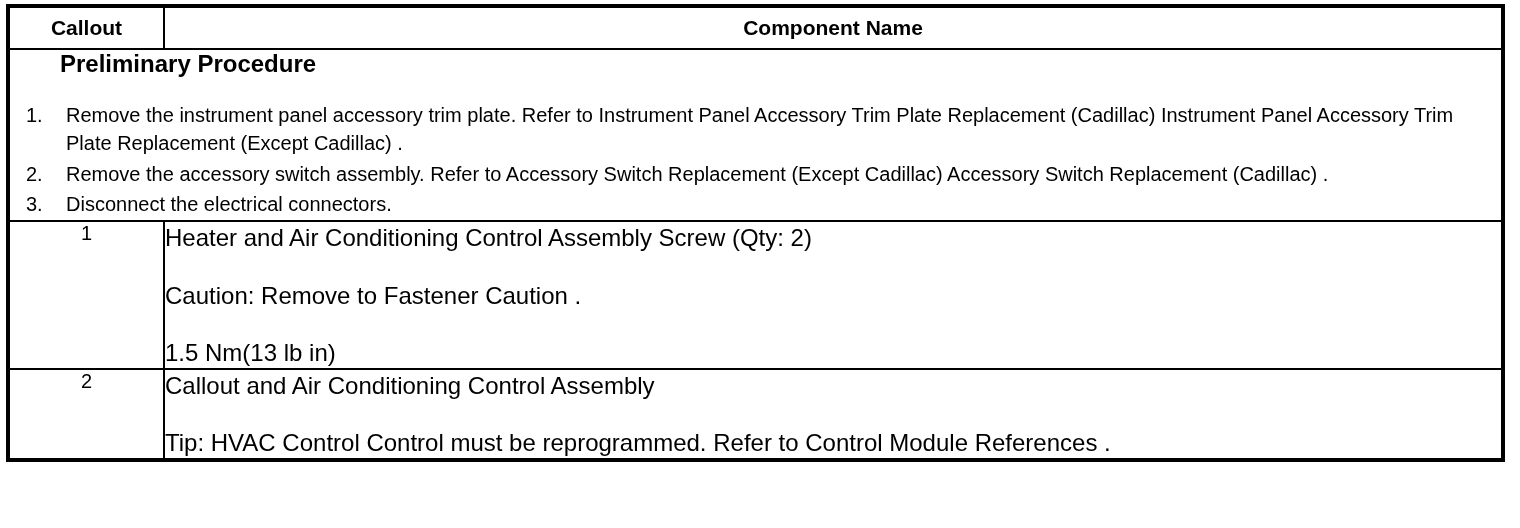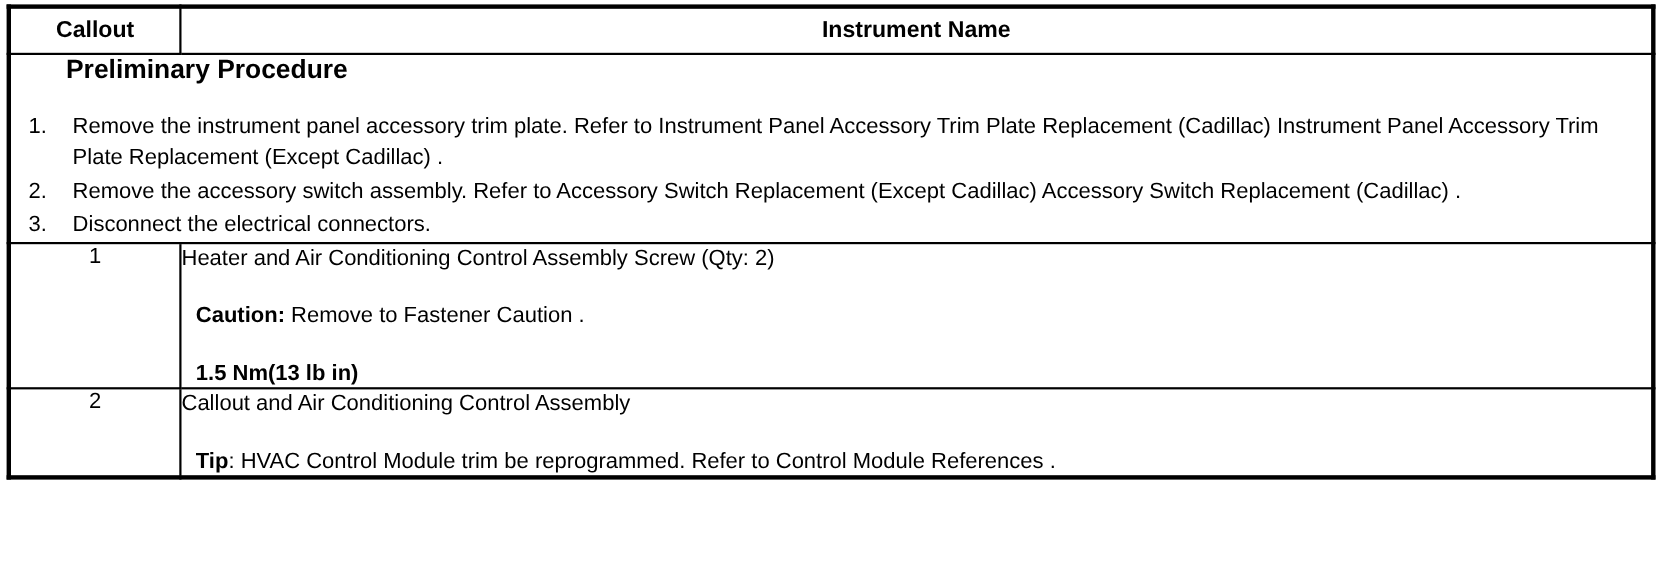--- a/index.html
+++ b/index.html
@@ -88,46 +88,46 @@
   
   .callout-num {
     text-align: center;
     vertical-align: middle;
     font-size: 20px;
   }
 
   
   .desc-cell {
     padding: 12px 10px 12px 10px;
-    font-size: 20px;
+    font-size: 24px;
     line-height: 1.3;
   }
   .desc-line {
     margin: 0 0 0 0;
   }
   .desc-line + .desc-line {
     margin-top: 26px;
   }
-  .b { font-weight: bold; padding-left: 13px; }
+  .b { font-weight: normal; }
 </style>
 </head>
 <body>
 
 <div class="sheet">
 
   <table class="proc-table">
     <colgroup>
       <col class="col-callout">
       <col>
     </colgroup>
     <tbody>
 
       <tr>
         <th class="hdr-callout">Callout</th>
-        <th class="hdr-component">Instrument Name</th>
+        <th class="hdr-component">Component Name</th>
       </tr>
 
       <tr>
         <td class="prelim-cell" colspan="2">
           <div class="prelim-title">Preliminary Procedure</div>
           <ol class="prelim-list">
             <li>
               <span class="num">1.</span>
               <span>Remove the instrument panel accessory trim plate. Refer to Instrument Panel Accessory Trim Plate Replacement (Cadillac) Instrument Panel Accessory Trim Plate Replacement (Except Cadillac) .</span>
             </li>
@@ -152,21 +152,21 @@
           </div>
           <div class="desc-line b">1.5 Nm(13 lb in)</div>
         </td>
       </tr>
 
       <tr>
         <td class="callout-num">2</td>
         <td class="desc-cell">
           <div class="desc-line">Callout and Air Conditioning Control Assembly</div>
           <div class="desc-line">
-            <span class="b">Tip</span><span>: HVAC Control Module trim be reprogrammed. Refer to Control Module References .</span>
+            <span class="b">Tip</span><span>: HVAC Control Control must be reprogrammed. Refer to Control Module References .</span>
           </div>
         </td>
       </tr>
 
     </tbody>
   </table>
 
 </div>
 
 </body></html>

